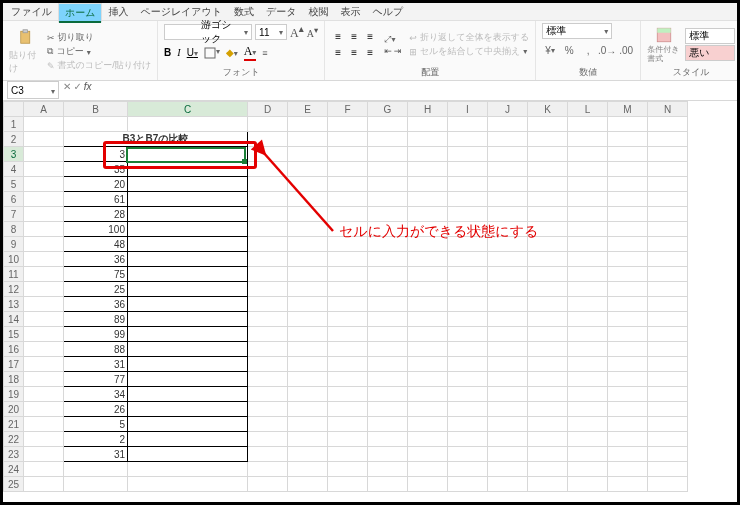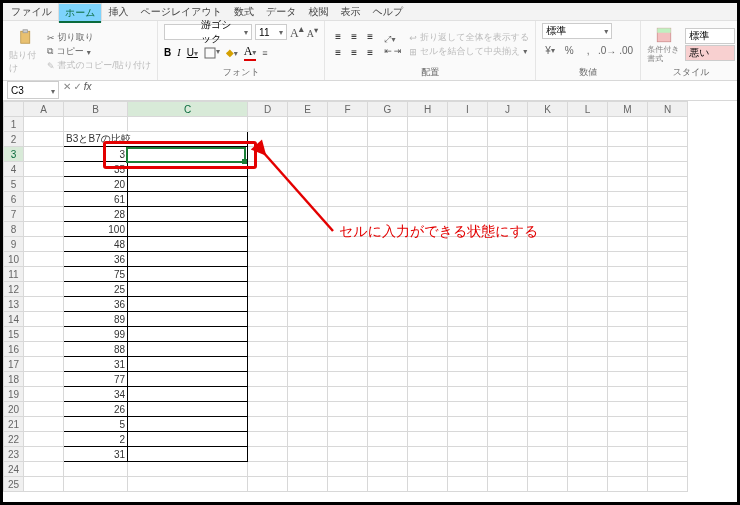--- a/index.html
+++ b/index.html
@@ -264,21 +264,21 @@
               <td class="cell"></td>
               <td class="cell"></td>
               <td class="cell"></td>
               <td class="cell"></td>
               <td class="cell"></td>
               <td class="cell"></td>
             </tr>
             <tr>
               <th class="rowhdr">2</th>
               <td class="cell"></td>
-              <td colspan="2" class="cell center bordered" style="text-align: left;">B3とB7の比較</td>
+              <td colspan="2" class="cell center bordered" style="text-align: center; font-weight: bold;">B3とB7の比較</td>
               <td class="cell"></td>
               <td class="cell"></td>
               <td class="cell"></td>
               <td class="cell"></td>
               <td class="cell"></td>
               <td class="cell"></td>
               <td class="cell"></td>
               <td class="cell"></td>
               <td class="cell"></td>
               <td class="cell"></td>

